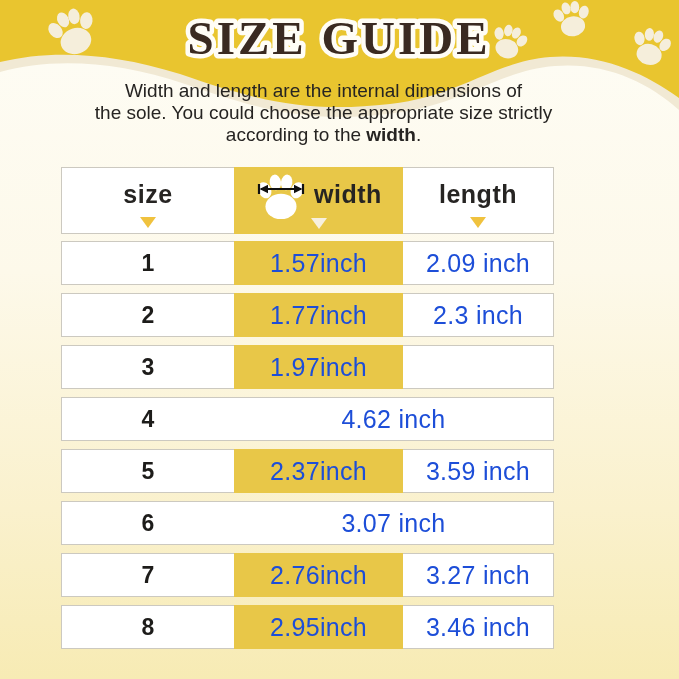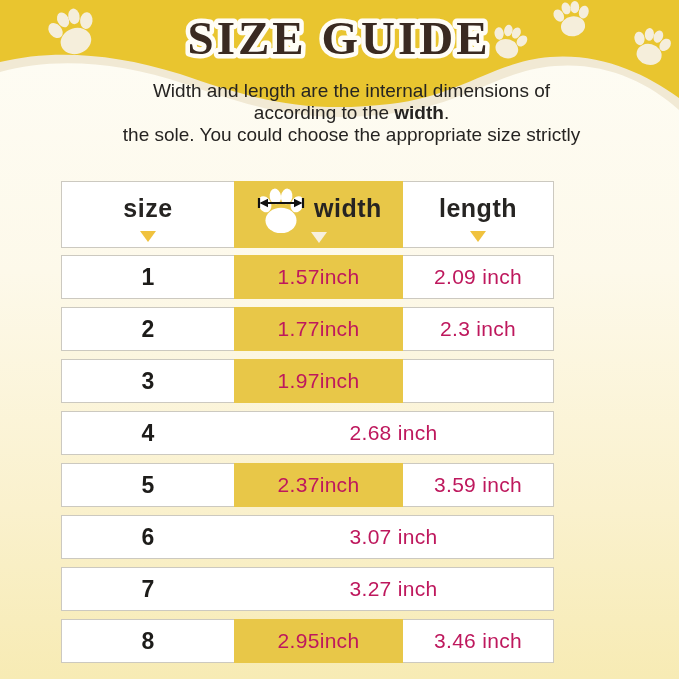--- a/index.html
+++ b/index.html
@@ -6,43 +6,43 @@
   #page{
     position:relative;
     width:679px;height:679px;
     overflow:hidden;
     background:linear-gradient(180deg,#fefdf6 0%,#fdf9ea 40%,#faf1cd 75%,#f7ebb4 100%);
     font-family:"Liberation Sans",sans-serif;
   }
   .wave-svg{position:absolute;top:0;left:0;}
   .title-svg{position:absolute;top:0;left:0;}
   .subtitle{
-    position:absolute;top:80px;left:52px;width:599px;
+    position:absolute;top:80px;left:24px;width:599px;
     text-align:center;font-size:19px;line-height:22px;color:#262422;
   }
   .subtitle b{font-weight:bold;}
   
-  .sizetable{position:absolute;left:34px;top:181px;width:493px;padding-left:27px;}
+  .sizetable{position:absolute;left:34px;top:167px;width:493px;padding-left:27px;}
   .trow{
     display:flex;background:#ffffff;border:1px solid #ccc9c0;
     box-sizing:border-box;margin-bottom:8px;position:relative;
   }
   .trow.header{height:67px;margin-bottom:7px;}
   .trow.data{height:44px;}
   .cell{
     display:flex;align-items:center;justify-content:center;
     position:relative;box-sizing:border-box;
   }
   .c-size{width:172px;}
   .c-width{width:169px;background:#e8c748;margin-top:-1px;margin-bottom:-1px;}
   .c-length{flex:1;}
   .header .cell{padding-bottom:12px;}
   .header-label{font-size:25px;font-weight:bold;color:#262422;letter-spacing:0.5px;}
   .size-val{font-size:23px;font-weight:bold;color:#1d1c1a;}
-  .num-val{font-size:21px;color:#be185d;letter-spacing:0.3px;}
+  .num-val{font-size:25px;color:#1d4ed8;letter-spacing:0.3px;}
   .tri{
     position:absolute;bottom:5px;left:50%;transform:translateX(-50%);
     width:0;height:0;
     border-left:8px solid transparent;border-right:8px solid transparent;
     border-top:11px solid #f0c23e;
   }
   .tri.cream{border-top-color:#f7f0df;}
   .paw-arrow{margin-right:7px;margin-top:2px;}
 </style>
 </head>
@@ -69,22 +69,22 @@
       <use href="#paw" transform="translate(651,47) rotate(14) scale(1.1)"></use>
     </g>
   </svg>
 
   <svg class="title-svg" width="679" height="80" viewBox="0 0 679 80">
     <text x="339" y="54" text-anchor="middle" font-family="Liberation Serif, serif" font-size="47" font-weight="bold" letter-spacing="3" fill="#3a2a21" stroke="#fffdf6" stroke-width="9" paint-order="stroke" stroke-linejoin="round">SIZE GUIDE</text>
   </svg>
 
   <div class="subtitle">
     <div>Width and length are the internal dimensions of</div>
+    <div>the sole. You could choose the appropriate size strictly</div>
     <div><span>according to the </span><b>width</b><span>.</span></div>
-    <div>the sole. You could choose the appropriate size strictly</div>
   </div>
 
   <div class="sizetable">
 
     <div class="trow header">
       <div class="cell c-size">
         <span class="header-label">size</span>
         <span class="tri"></span>
       </div>
       <div class="cell c-width">
@@ -140,21 +140,21 @@
       <div class="cell c-width">
           <span class="num-val">1.97inch</span>
         </div>
     </div>
 
     <div class="trow data">
       <div class="cell c-size">
           <span class="size-val">4</span>
         </div>
       <div class="cell c-length">
-          <span class="num-val">2.68 inch</span>
+          <span class="num-val">4.62 inch</span>
         </div>
     </div>
 
     <div class="trow data">
       <div class="cell c-size">
           <span class="size-val">5</span>
         </div>
       <div class="cell c-width">
           <span class="num-val">2.37inch</span>
         </div>
@@ -168,20 +168,23 @@
           <span class="size-val">6</span>
         </div>
       <div class="cell c-length">
           <span class="num-val">3.07 inch</span>
         </div>
     </div>
 
     <div class="trow data">
       <div class="cell c-size">
           <span class="size-val">7</span>
+        </div>
+      <div class="cell c-width">
+          <span class="num-val">2.76inch</span>
         </div>
       <div class="cell c-length">
           <span class="num-val">3.27 inch</span>
         </div>
     </div>
 
     <div class="trow data">
       <div class="cell c-size">
           <span class="size-val">8</span>
         </div>

